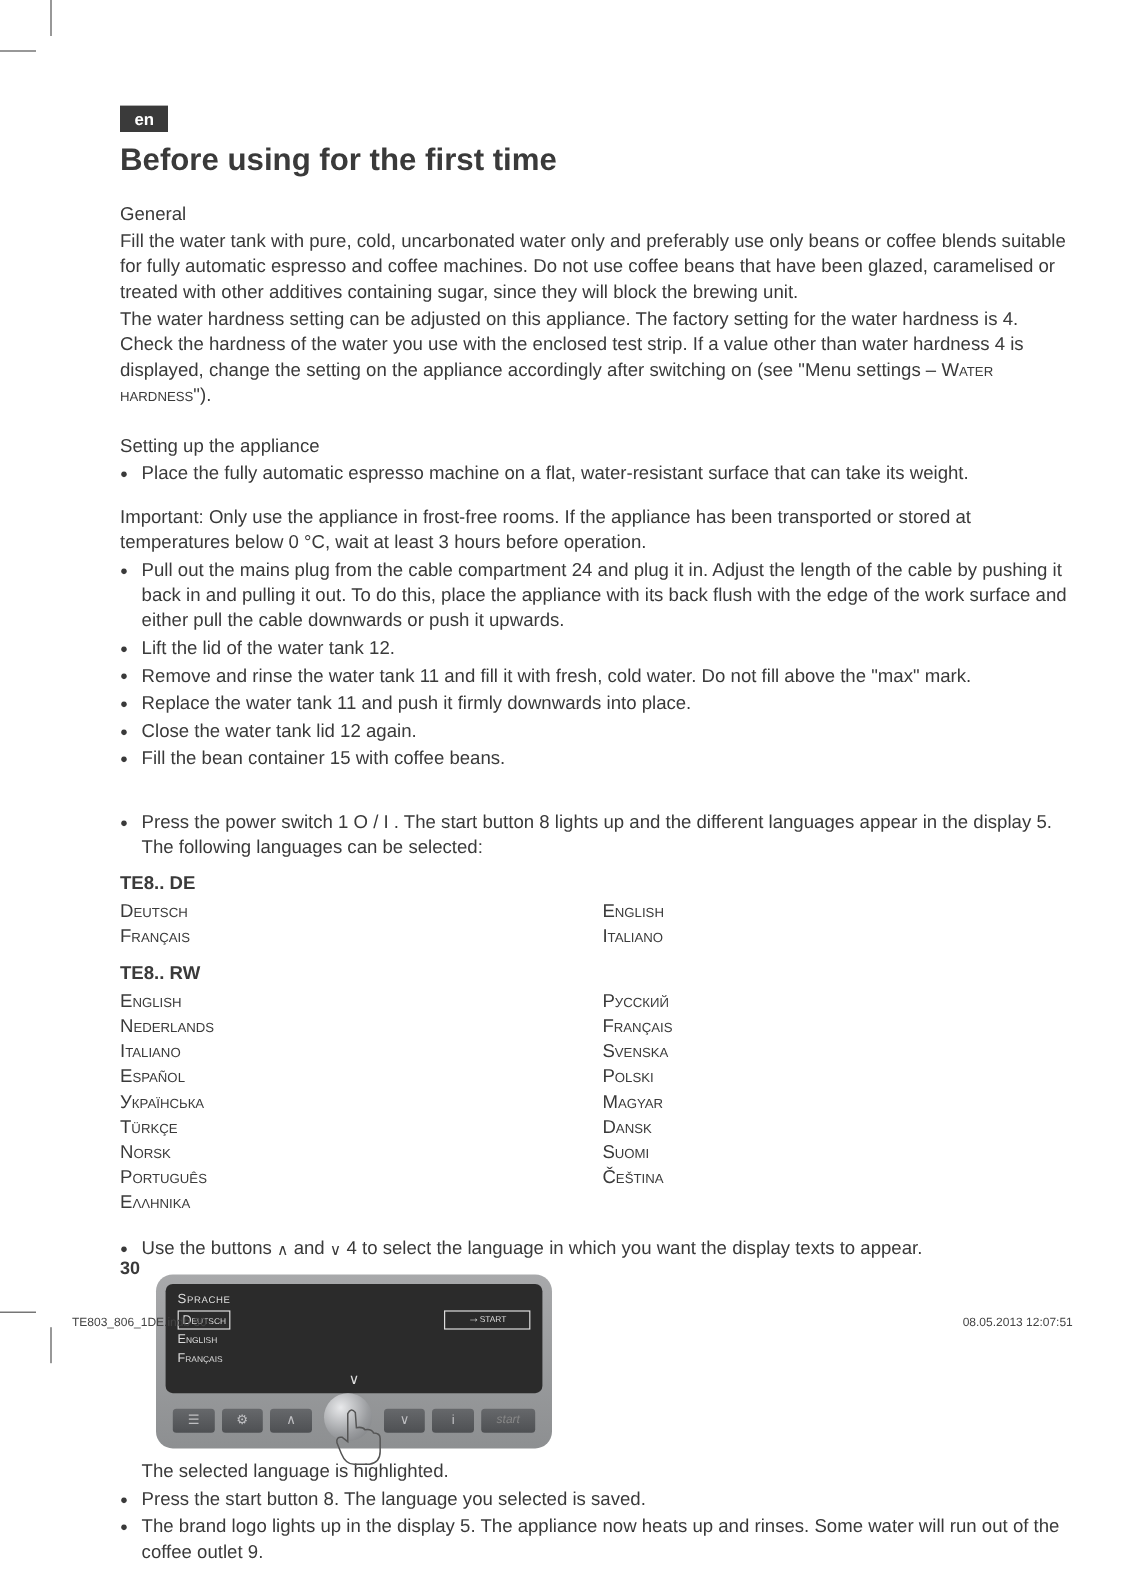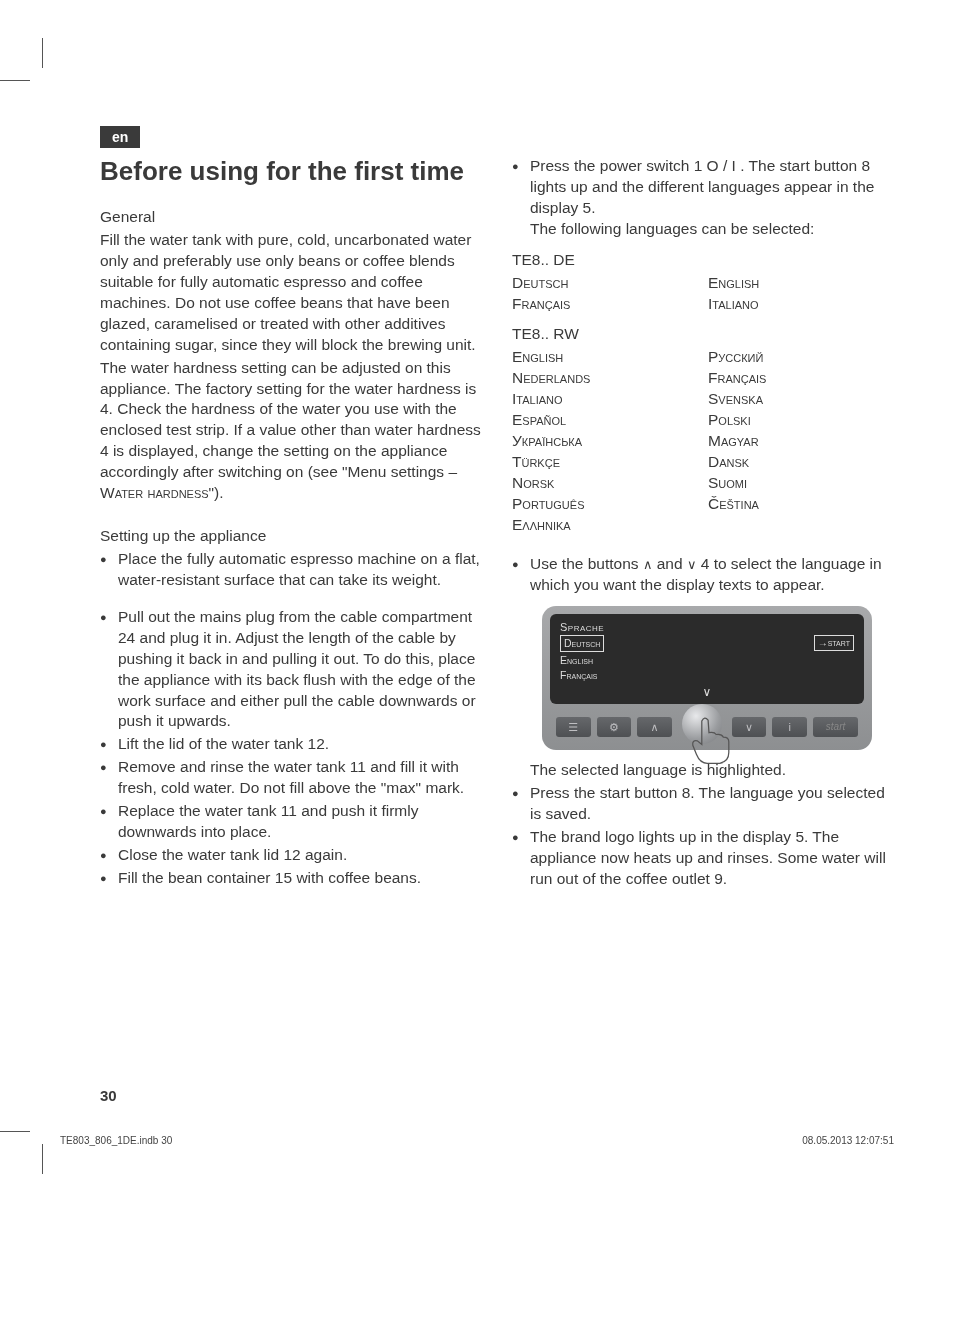--- a/index.html
+++ b/index.html
@@ -1,42 +1,42 @@
 <!DOCTYPE html>
 <html><head>
 <meta charset="utf-8">
 <style>
   * { box-sizing: border-box; margin: 0; padding: 0; }
   html, body { width: 954px; height: 1318px; background: #fff; font-family: Arial, Helvetica, sans-serif; color: #3a3a3a; }
-  .page { position: relative; width: 954px; height: 1136px; padding: 88px 60px 40px 100px; margin-top: 38px; }
+  .page { position: relative; width: 954px; height: 1136px; padding: 88px 60px 40px 100px; }
   .crop-tl-v { position:absolute; left:42px; top:0; width:1px; height:30px; background:#555;}
   .crop-tl-h { position:absolute; left:0; top:42px; width:30px; height:1px; background:#555;}
   .crop-bl-v { position:absolute; left:42px; bottom:0; width:1px; height:30px; background:#555;}
   .crop-bl-h { position:absolute; left:0; bottom:42px; width:30px; height:1px; background:#555;}
   .lang-tab { display:inline-block; background:#3a3a3a; color:#fff; font-weight:bold; font-size:14px; padding:3px 12px; margin-bottom:8px;}
-  .columns { display:flex; gap:30px; }
+  .columns { display:flex; gap:30px;flex-direction:column; }
   .col { flex:1; font-size:15.5px; line-height:1.35; }
   h1 { font-size:26px; font-weight:bold; line-height:1.2; margin-bottom:20px; }
   .subhead { font-weight:normal; margin-top:6px; margin-bottom:2px; }
   p { margin-bottom:2px; }
   .gap { height:14px; }
   ul.bullets { list-style:none; padding-left:0; }
   ul.bullets > li { position:relative; padding-left:18px; margin-bottom:2px; }
   ul.bullets > li::before { content:"●"; position:absolute; left:0; top:0; font-size:11px; line-height:20px; }
   .sc { font-variant: small-caps; text-align: right; }
   .lang-grid { display:grid; grid-template-columns: 1fr 1fr; column-gap:10px; row-gap:0; margin-bottom:4px;}
   .lang-grid span { font-variant: small-caps; font-size:15.5px; }
-  .model-label { font-weight:normal; margin-top:10px; margin-bottom:2px;}
+  .model-label { font-weight:bold; margin-top:10px; margin-bottom:2px;}
   .display-figure { width: 330px; margin: 10px 0 10px 30px; border-radius: 16px; }
   .display-outer { background: linear-gradient(#a8a9ab,#8d8f91); border-radius:14px; padding:8px 8px 6px 8px; }
   .display-screen { background:#2b2b2b; border-radius:6px; padding:6px 10px 4px 10px; color:#ddd; font-variant:small-caps; font-size:11px; position:relative; }
   .screen-row { display:flex; justify-content:space-between; align-items:center; }
   .screen-title { font-size:11px; letter-spacing:0.5px; }
   .screen-selected { border:1px solid #ddd; padding:0 3px; display:inline-block; margin-top:1px; font-size:10.5px;}
-  .screen-start { border:1px solid #ddd; padding:0 3px; font-size:10px; }
+  .screen-start { border:1px solid #ddd; padding:0 19px; font-size:10px; }
   .screen-opt { font-size:10.5px; margin-top:1px; }
   .screen-down { text-align:center; font-size:12px; margin-top:2px;}
   .panel-buttons { display:flex; justify-content:space-between; align-items:center; padding:6px 6px 0 6px; gap:6px;}
   .pbtn { flex:1; height:20px; background:linear-gradient(#66686b,#4e5053); border-radius:3px; display:flex; align-items:center; justify-content:center; color:#bfbfc2; font-size:11px;}
   .dial { width:40px; height:40px; border-radius:50%; background:radial-gradient(circle at 35% 30%, #e8e9eb, #9a9c9f 60%, #75777a); margin:-6px 4px 0 4px; flex:0 0 40px; position:relative;}
   .finger { position:absolute; right:-14px; bottom:-22px; width:54px; height:54px; }
   .finger svg { width:54px; height:54px; }
   .pbtn.start { flex:1.3; color:#888; font-size:10px; font-style:italic;}
   .footer { position:absolute; left:100px; bottom:70px; font-weight:bold; font-size:15px;}
   .printline { position:absolute; left:60px; right:60px; bottom:28px; display:flex; justify-content:space-between; font-size:10px; color:#444;}
@@ -65,20 +65,23 @@
         <span>The water hardness setting can be adjusted on this appliance. The factory setting for the water hardness is 4. Check the hardness of the water you use with the enclosed test strip. If a value other than water hardness 4 is displayed, change the setting on the appliance accordingly after switching on (see "Menu settings – </span><span class="sc">Water hardness</span><span>").</span>
       </p>
 
       <div class="gap"></div>
       <p class="subhead">Setting up the appliance</p>
       <ul class="bullets">
         <li>Place the fully automatic espresso machine on a flat, water-resistant surface that can take its weight.</li>
       </ul>
 
       <div class="gap"></div>
+      <p>
+        <b>Important:</b><span> Only use the appliance in frost-free rooms. If the appliance has been transported or stored at temperatures below 0 °C, wait at least 3 hours before operation.</span>
+      </p>
       <ul class="bullets">
         <li>
           <span>Pull out the mains plug from the cable compartment </span><b>24</b><span> and plug it in. Adjust the length of the cable by pushing it back in and pulling it out. To do this, place the appliance with its back flush with the edge of the work surface and either pull the cable </span><b>downwards</b><span> or push it </span><b>upwards</b><span>.</span>
         </li>
         <li>
           <span>Lift the lid of the water tank </span><b>12</b><span>.</span>
         </li>
         <li>
           <span>Remove and rinse the water tank </span><b>11</b><span> and fill it with fresh, cold water. Do not fill above the "</span><b>max</b><span>" mark.</span>
         </li>

